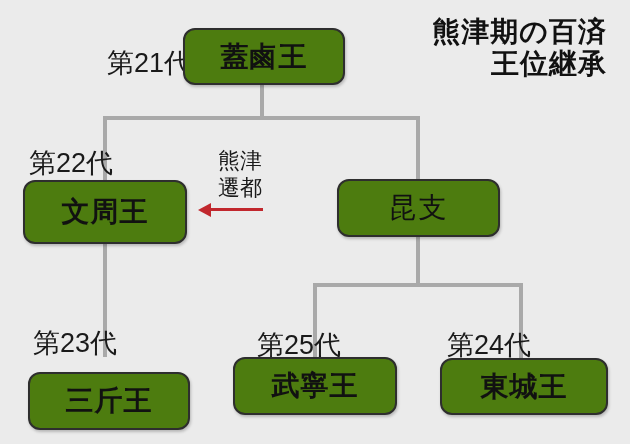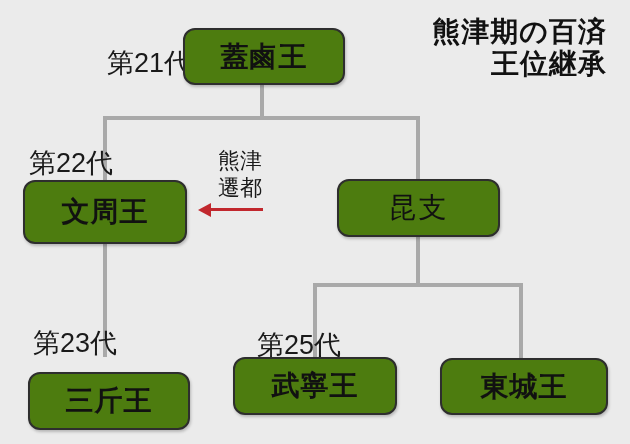--- a/index.html
+++ b/index.html
@@ -132,20 +132,21 @@
   <div class="line v l-munju-down"></div>
   <div class="line v l-gonji-down"></div>
   <div class="line h l-bottom-h"></div>
   <div class="line v l-muryeong-up"></div>
   <div class="line v l-dongseong-up"></div>
 
   <div class="gen gen-21">第21代</div>
   <div class="gen gen-22">第22代</div>
   <div class="gen gen-23">第23代</div>
   <div class="gen gen-25">第25代</div>
+  <div class="gen gen-24">第24代</div>
 
   <div class="node node-gaero">蓋鹵王</div>
   <div class="node node-munju">文周王</div>
   <div class="node regular node-gonji">昆支</div>
   <div class="node node-samgeun">三斤王</div>
   <div class="node node-muryeong">武寧王</div>
   <div class="node node-dongseong">東城王</div>
 
   <div class="relocation-note">
     <div>熊津</div>

